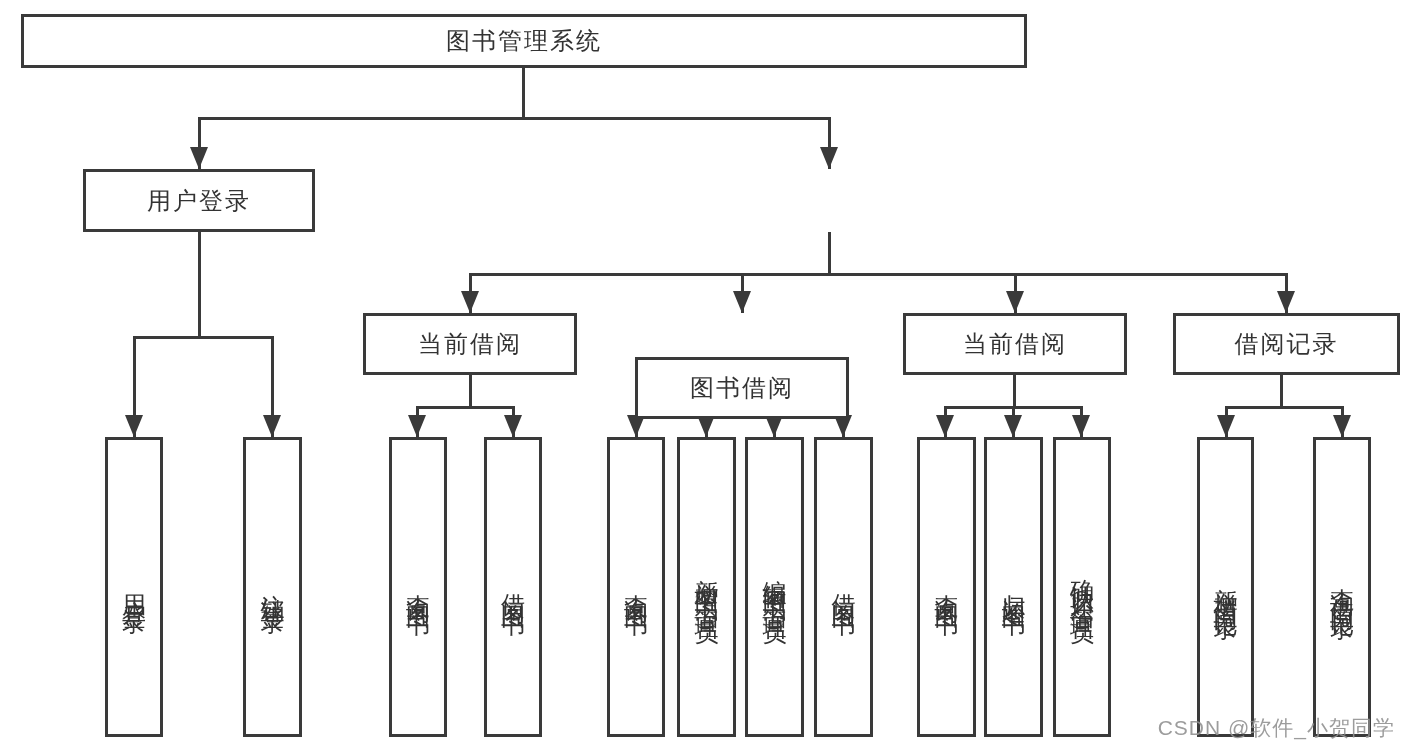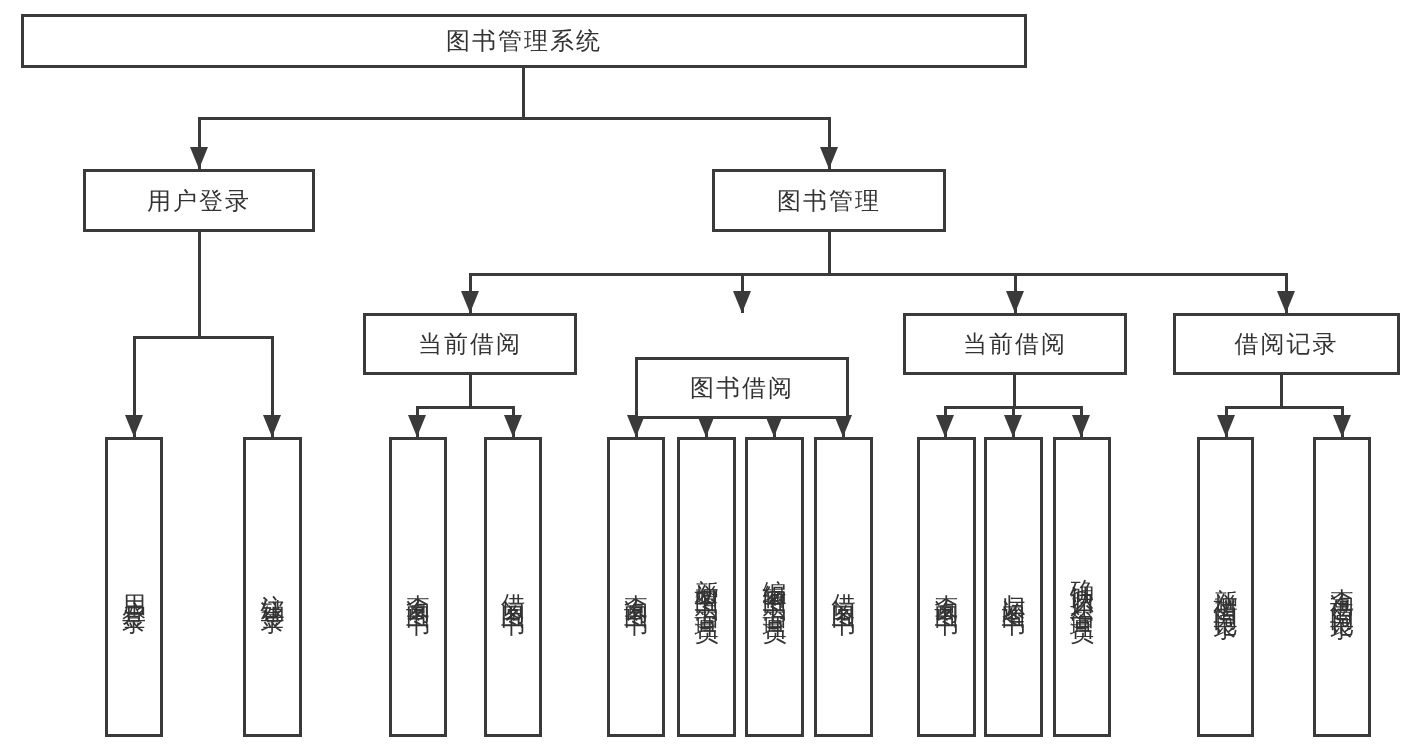--- a/index.html
+++ b/index.html
@@ -94,21 +94,20 @@
   <div class="vline" style="left:1280px; top:375px; height:31px;"></div>
   <div class="hline" style="left:1225px; top:406px; width:119px;"></div>
   <div class="vline" style="left:1225px; top:406px; height:31px;"></div>
   <div class="vline" style="left:1341px; top:406px; height:31px;"></div>
   <div class="arrow" style="left:1217px; top:415px;"></div>
   <div class="arrow" style="left:1333px; top:415px;"></div>
 
   <div class="node" style="left:21px; top:14px; width:1006px; height:54px;">图书管理系统</div>
 
   <div class="node" style="left:83px; top:169px; width:232px; height:63px;">用户登录</div>
-  <div class="node" style="left:712px; top:169px; width:234px; height:63px;">图书管理</div>
 
   <div class="node" style="left:363px; top:313px; width:214px; height:62px;">当前借阅</div>
   <div class="node" style="left:635px; top:313px; width:214px; height:62px;margin-top:44px;">图书借阅</div>
   <div class="node" style="left:903px; top:313px; width:224px; height:62px;">当前借阅</div>
   <div class="node" style="left:1173px; top:313px; width:227px; height:62px;">借阅记录</div>
 
   <div class="vnode" style="left:105px; width:58px;">用户登录</div>
   <div class="vnode" style="left:243px; width:59px;">注销登录</div>
 
   <div class="vnode" style="left:389px; width:58px;">查询图书</div>
@@ -119,13 +118,14 @@
   <div class="vnode" style="left:745px; width:59px;">编辑图书（管理员）</div>
   <div class="vnode" style="left:814px; width:59px;">借阅图书</div>
 
   <div class="vnode" style="left:917px; width:59px;">查询图书</div>
   <div class="vnode" style="left:984px; width:59px;">归还图书</div>
   <div class="vnode" style="left:1053px; width:58px;">确认归还（管理员）</div>
 
   <div class="vnode" style="left:1197px; width:57px;">新增借阅记录</div>
   <div class="vnode" style="left:1313px; width:58px;">查询借阅记录</div>
 
+  <div class="watermark">CSDN @软件_小贺同学</div>
 </div>
 
 </body></html>

